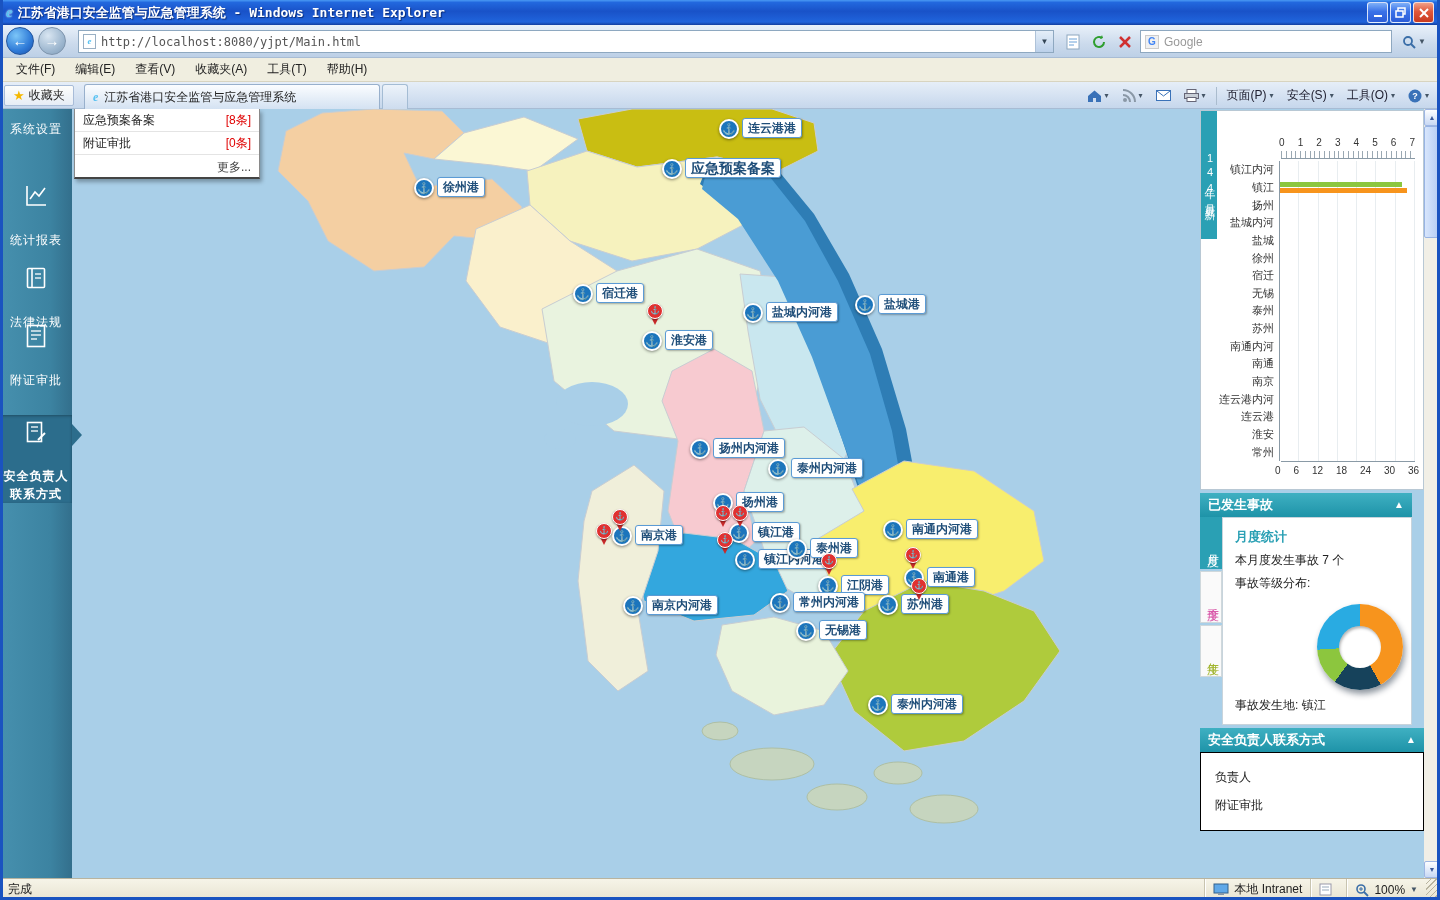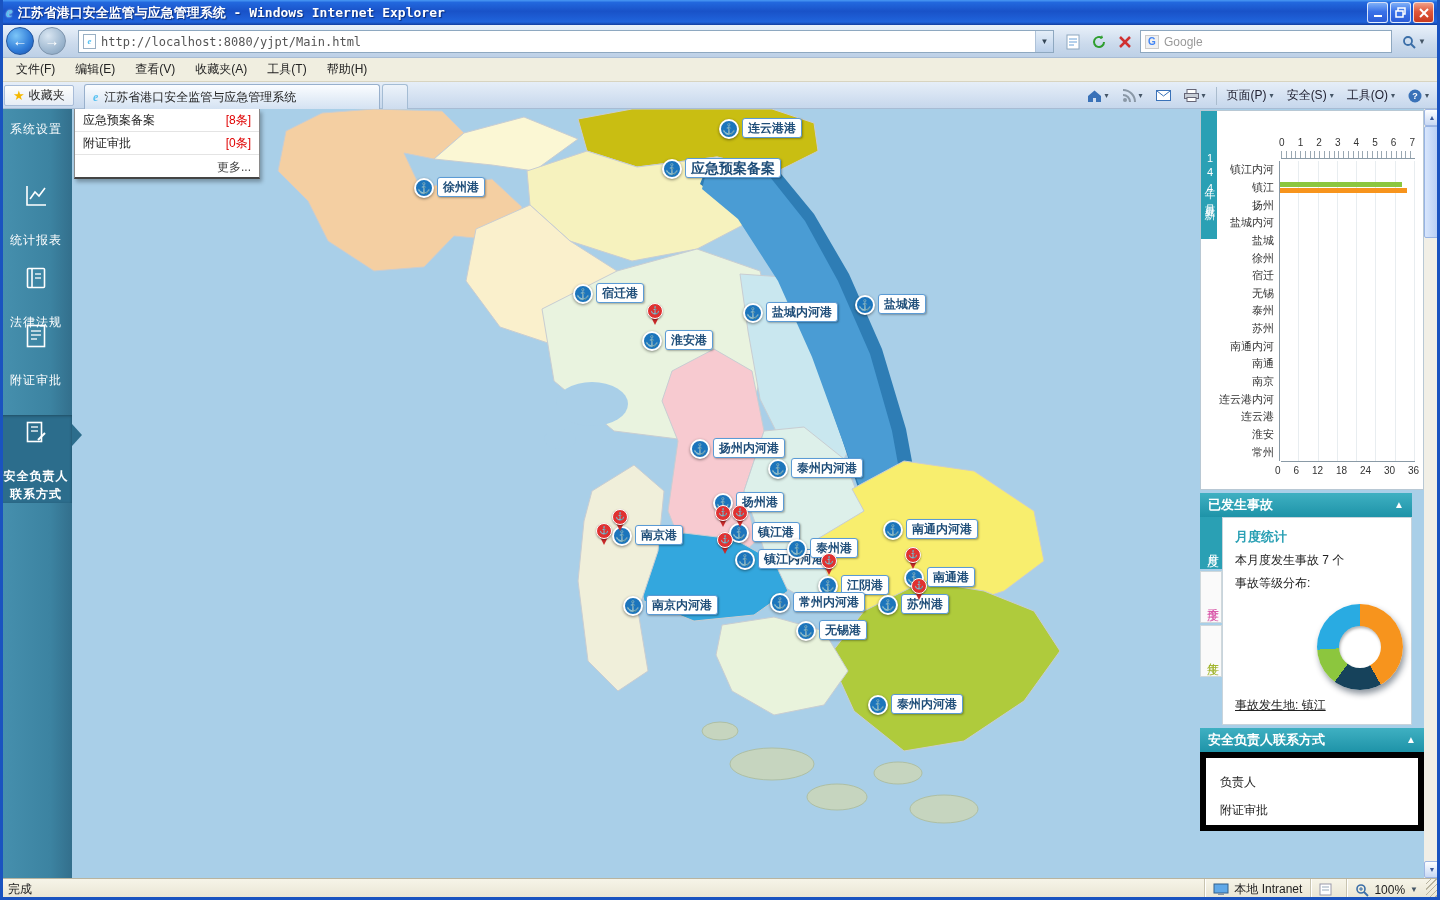--- a/index.html
+++ b/index.html
@@ -134,24 +134,24 @@
   .acc-subtitle{position:absolute;left:12px;top:10px;color:#2AA0B4;font-weight:bold;font-size:13px;}
   .acc-summary{position:absolute;left:12px;top:34px;}
   .acc-dist{position:absolute;left:12px;top:57px;}
   .acc-legend{position:absolute;left:12px;top:78px;}
   .legend-row{height:26px;display:flex;align-items:center;gap:7px;}
   .legend-swatch{width:13px;height:13px;}
   .donut{position:absolute;right:8px;top:86px;width:86px;height:86px;border-radius:50%;
     box-shadow:2px 4px 6px rgba(0,20,40,.45);}
   .donut::after{content:"";position:absolute;left:22px;top:22px;width:42px;height:42px;border-radius:50%;
     background:#fff;box-shadow:inset 1px 2px 3px rgba(0,0,0,.3);}
-  .acc-location{position:absolute;left:12px;bottom:10px;text-decoration:underline;}
+  .acc-location{position:absolute;left:12px;bottom:10px;}
   
   .contact-panel{position:absolute;left:0;top:619px;width:224px;height:103px;}
-  .contact-body{position:absolute;left:0;top:24px;right:0;bottom:0;background:#fff;border:6px solid #000000;}
+  .contact-body{position:absolute;left:0;top:24px;right:0;bottom:0;background:#fff;border:1px solid #000000;}
   .contact-field{position:absolute;left:14px;}
   
   .v-scroll{position:absolute;left:1424px;top:0;width:16px;height:769px;background:#F1EFE6;}
   .sc-btn{position:absolute;left:0;width:16px;height:17px;background:linear-gradient(180deg,#FDFEFF,#C8D8F4);
     border:1px solid #9EB6E4;border-radius:2px;color:#3A5A9C;font-size:7px;text-align:center;line-height:15px;}
   .sc-thumb{position:absolute;left:0;top:17px;width:16px;height:112px;border:1px solid #98B4E4;border-radius:2px;
     background:linear-gradient(90deg,#D8E6FC,#B4CCF4);}
   
   .statusbar{position:absolute;left:0;top:878px;width:1440px;height:22px;
     background:linear-gradient(180deg,#F6F4E8,#E8E4D2);border-top:1px solid #B8B4A0;

